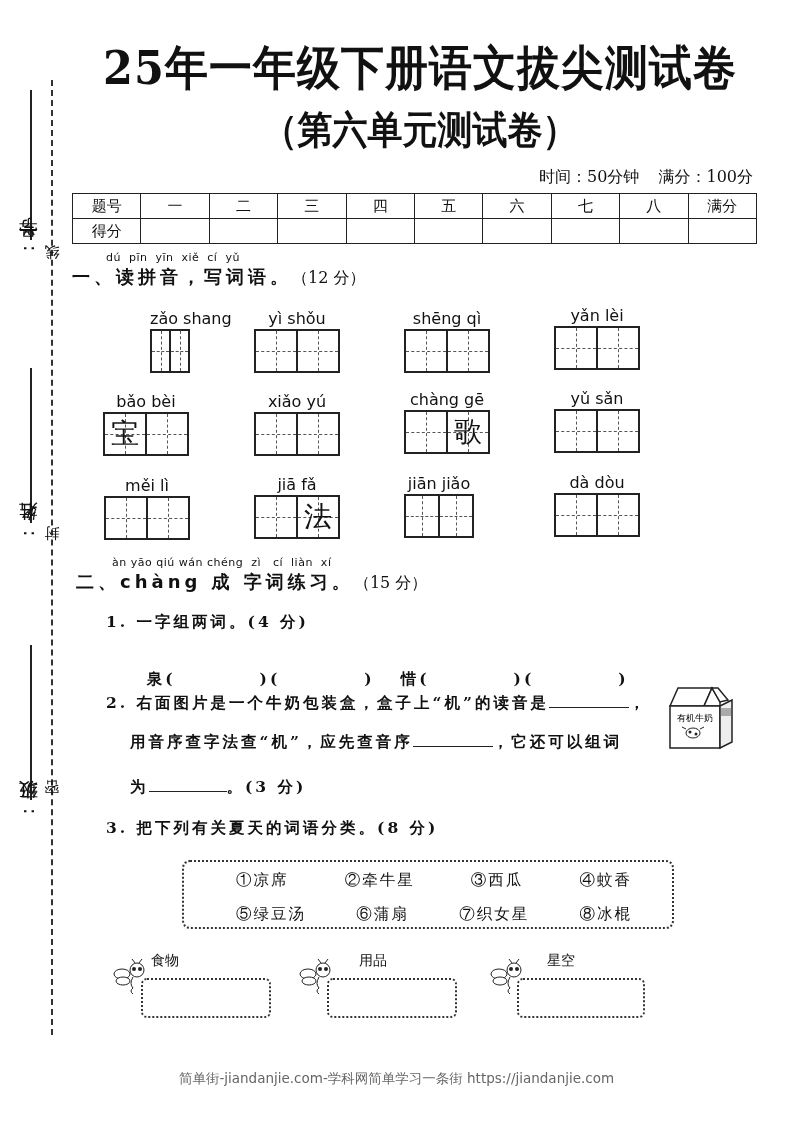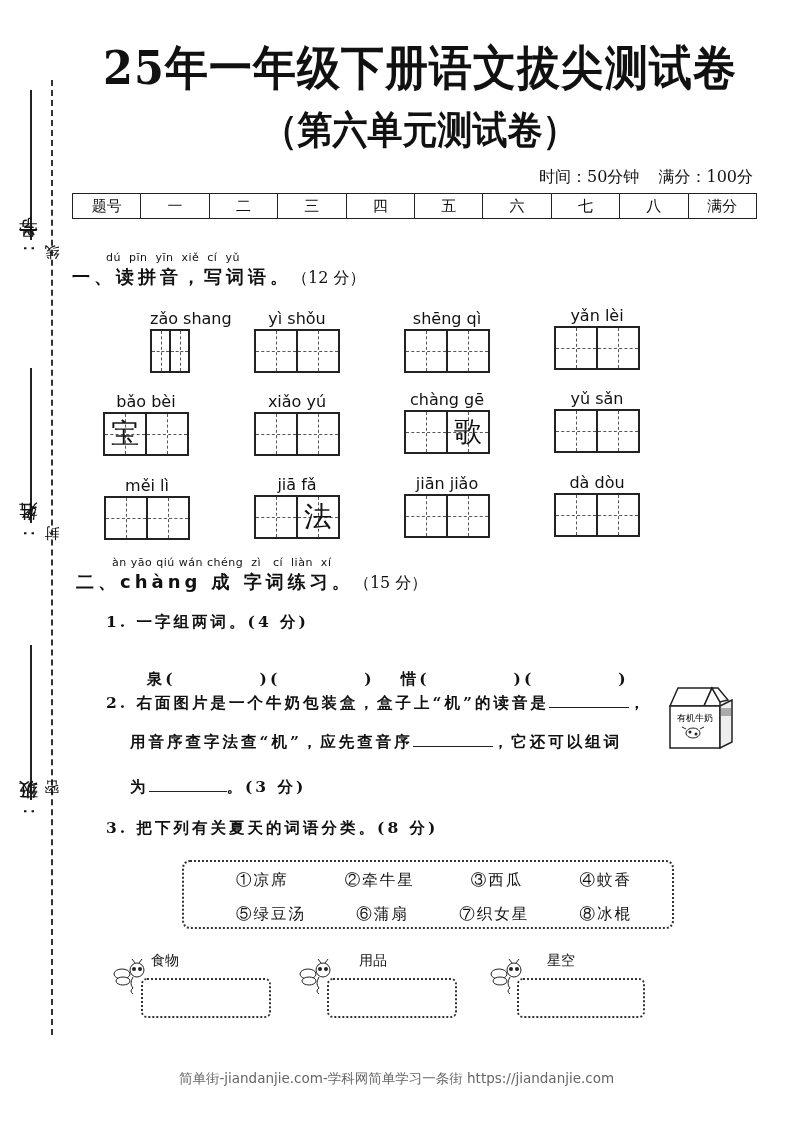--- a/index.html
+++ b/index.html
@@ -69,20 +69,32 @@
     <td>一</td>
     <td>二</td>
     <td>三</td>
     <td>四</td>
     <td>五</td>
     <td>六</td>
     <td>七</td>
     <td>八</td>
     <td>满分</td>
   </tr>
+  <tr>
+    <td>得分</td>
+    <td></td>
+    <td></td>
+    <td></td>
+    <td></td>
+    <td></td>
+    <td></td>
+    <td></td>
+    <td></td>
+    <td></td>
+  </tr>
 </tbody>
   </table>
 
 <div class="abs side-dash"></div>
 <div class="abs side-line" style="left:30px; top:90px; height:150px;"></div>
 <div class="abs side-label" style="left:14px; top:245px;">学号:</div>
 <div class="abs seal-char" style="left:43px; top:272px;">线</div>
 <div class="abs side-line" style="left:30px; top:368px; height:155px;"></div>
 <div class="abs side-label" style="left:14px; top:530px;">姓名:</div>
 <div class="abs seal-char" style="left:43px; top:553px;">封</div>
@@ -160,21 +172,21 @@
     <div class="cell"><span></span></div>
   </div>
 </div>
 <div class="abs word" style="left:254px; top:475px; width:86px;">
   <div class="py">jiā    fǎ</div>
   <div class="grid">
     <div class="cell"><span></span></div>
     <div class="cell"><span>法</span></div>
   </div>
 </div>
-<div class="abs word" style="left:404px; top:474px; width:86px;">
+<div class="abs word" style="left:404px; top:474px; width:70px;">
   <div class="py">jiān jiǎo</div>
   <div class="grid">
     <div class="cell"><span></span></div>
     <div class="cell"><span></span></div>
   </div>
 </div>
 <div class="abs word" style="left:554px; top:473px; width:86px;">
   <div class="py">dà  dòu</div>
   <div class="grid">
     <div class="cell"><span></span></div>

